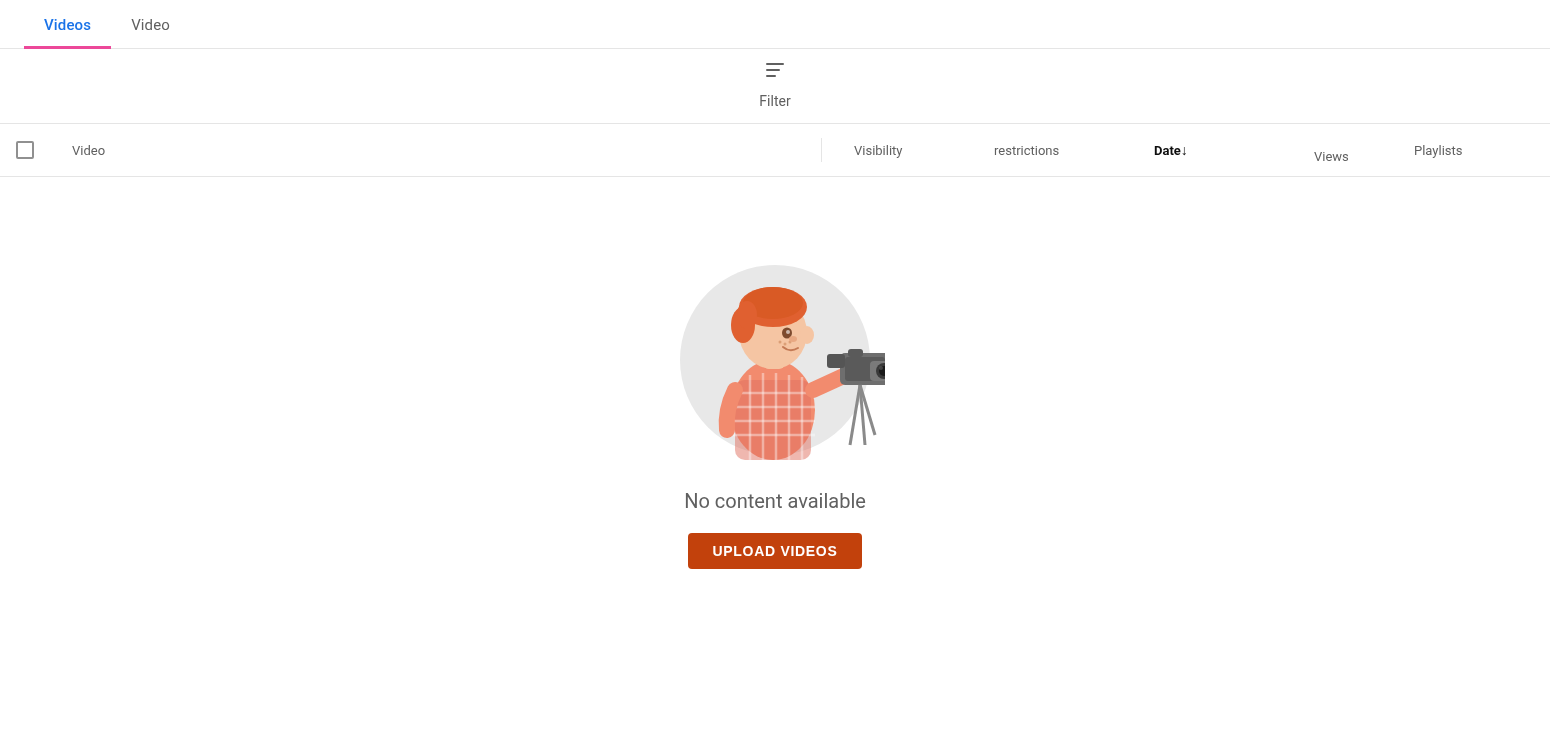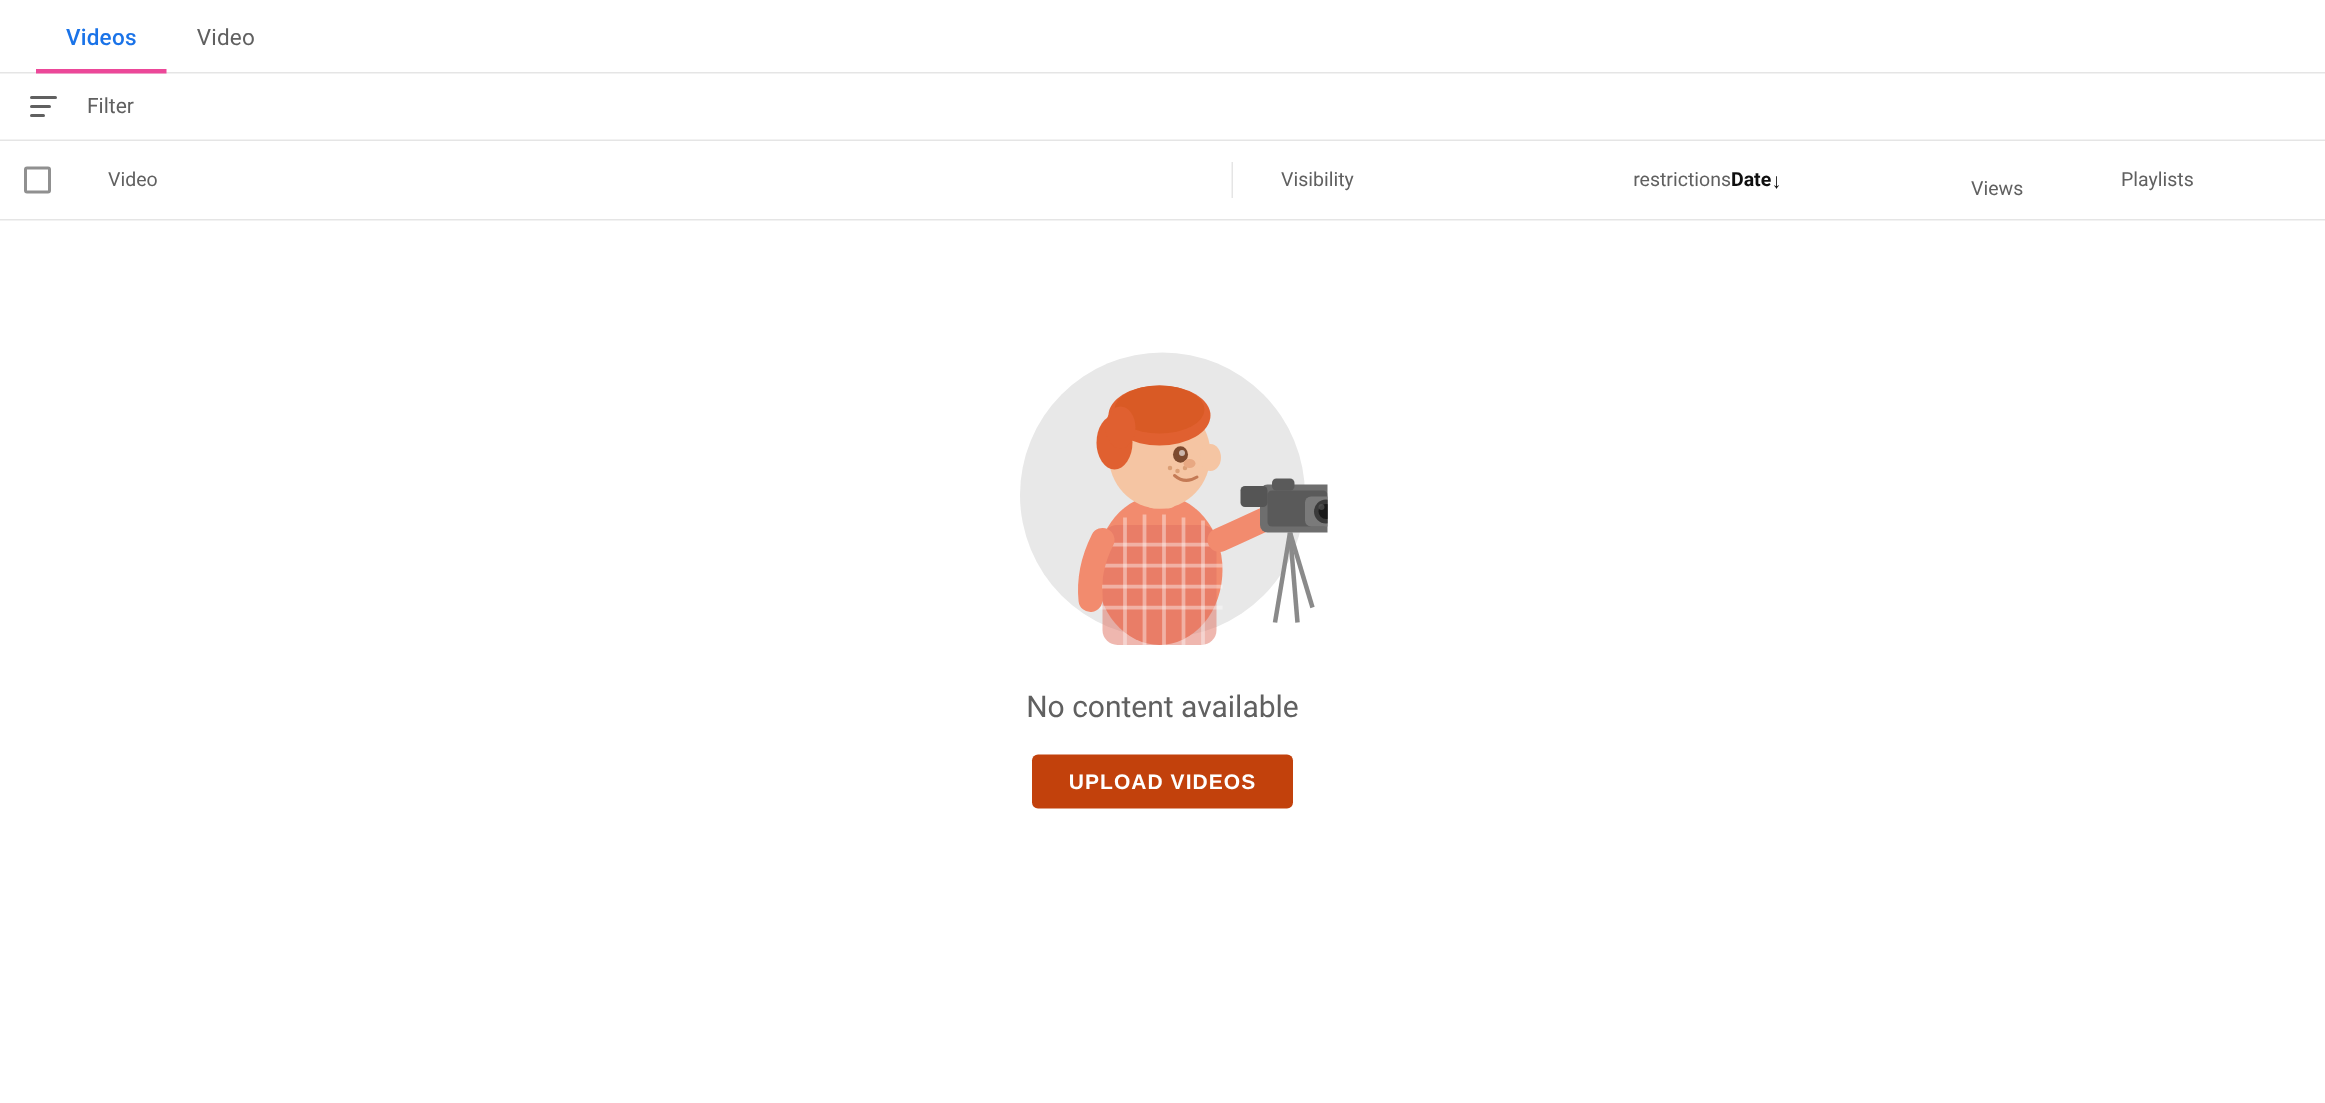--- a/index.html
+++ b/index.html
@@ -45,20 +45,21 @@
       font-weight: 500;
     }
 
     
     .filter-bar {
       display: flex;
       align-items: center;
       padding: 10px 16px;
       border-bottom: 1px solid #e5e5e5;
       gap: 8px;
+      flex-direction: column;
     }
 
     .filter-icon {
       display: flex;
       flex-direction: column;
       gap: 4px;
       cursor: pointer;
       padding: 4px;
     }
 
@@ -121,21 +122,20 @@
     .col-visibility {
       width: 140px;
       font-size: 13px;
       color: #606060;
     }
 
     .col-restrictions {
       width: 160px;
       font-size: 13px;
       color: #606060;
-      text-align: right;
     }
 
     .col-date {
       width: 160px;
       font-size: 13px;
       color: #0f0f0f;
       font-weight: 700;
       display: flex;
       align-items: center;
       gap: 0;

